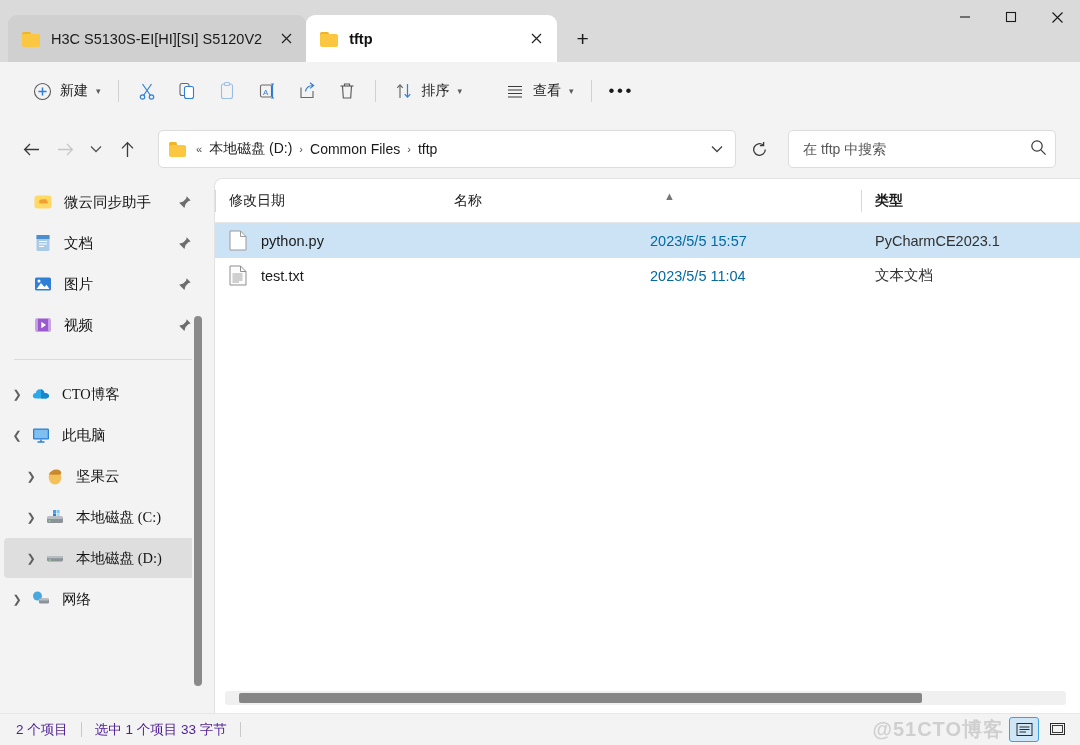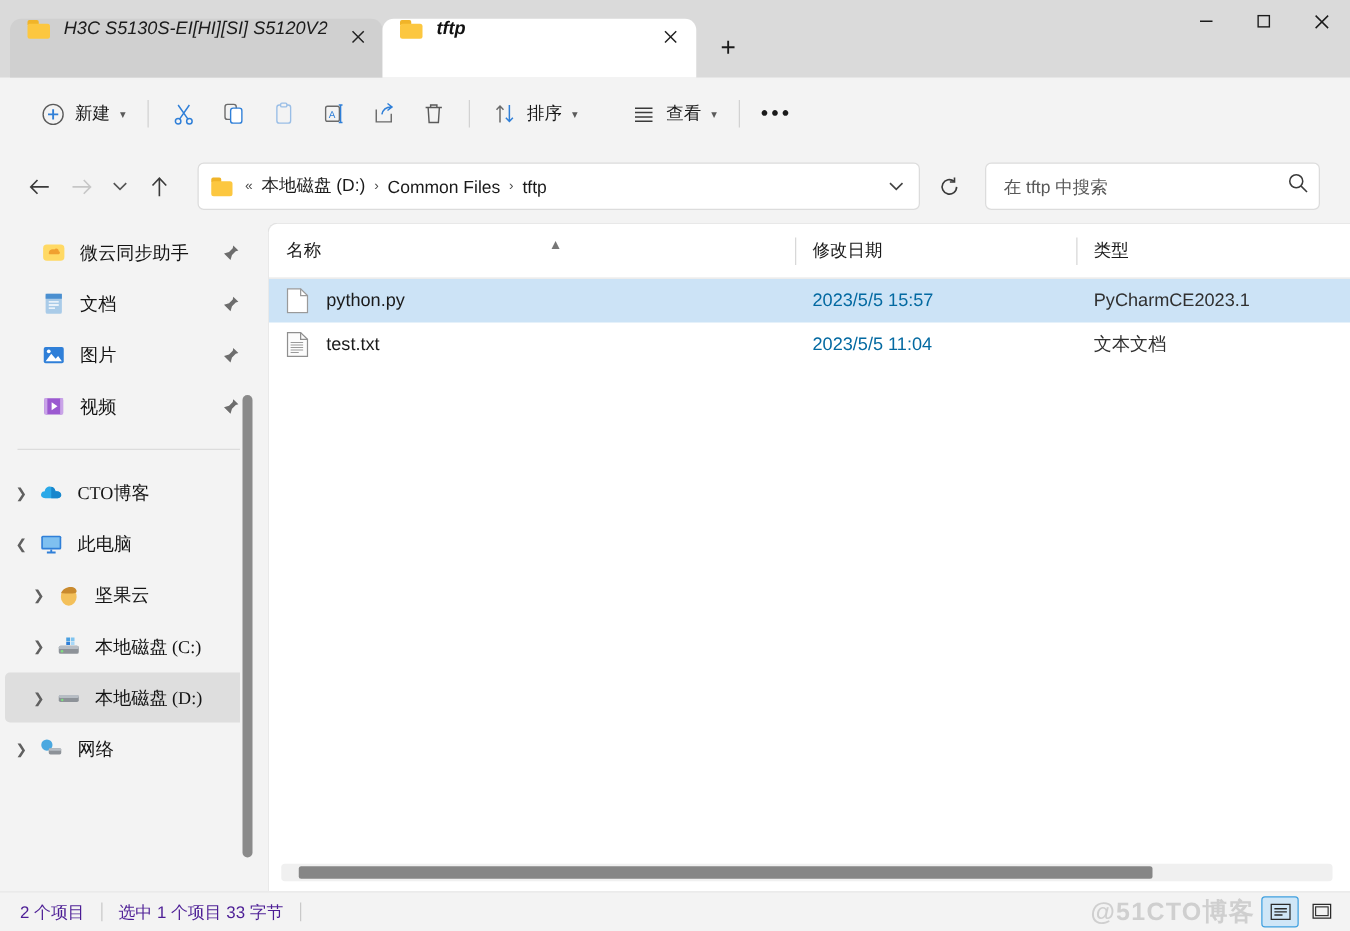--- a/index.html
+++ b/index.html
@@ -21,27 +21,26 @@
     height: 62px;
     background: #dadada;
     display: flex;
     align-items: flex-end;
     position: relative;
     flex: 0 0 62px;
   }
   .tabstrip { display: flex; align-items: flex-end; height: 62px; padding-left: 8px; }
   .tab {
     height: 47px;
-    display: flex; align-items: flex-start;
+    display: flex; align-items: center;
     padding: 0 6px 0 14px;
     border-radius: 9px 9px 0 0;
     position: relative;
     min-width: 140px;
     cursor: default;
-    font-style: italic;
   }
   .tab.inactive { background: #d0d0d0; color: #1b1b1b; }
   .tab.active { background: #ffffff; color: #111111; }
   .tab-folder-icon {
     width: 19px; height: 16px; flex: 0 0 19px;
     position: relative; margin-right: 10px;
   }
   .tab-folder-icon::before {
     content: ""; position: absolute; left: 0; top: 1px;
     width: 9px; height: 4px; border-radius: 1.5px 1.5px 0 0;
@@ -183,21 +182,21 @@
   }
   .col {
     font-size: 14px; color: #1a1a1a; padding-left: 14px;
     height: 26px; display: flex; align-items: center; position: relative;
   }
   .col.has-div::before {
     content: ""; position: absolute; left: 0; top: 2px; bottom: 2px; width: 1px; background: #d8d8d8;
   }
   .col-name { width: 421px; flex: 0 0 421px; }
   .col-date { width: 225px; flex: 0 0 225px; }
-  .col-type { width: 190px; flex: 0 0 190px; }
+  .col-type { width: 190px; flex: 0 0 190px; font-weight: bold; }
   .sort-caret {
     position: absolute; left: 224px; top: 3px;
     font-size: 11px; color: #777; line-height: 1;
   }
   .rows { flex: 1; overflow: hidden; }
   .frow {
     height: 35px; display: flex; align-items: center; cursor: default;
   }
   .frow.selected { background: #cce3f6; }
   .fcell { font-size: 14.5px; color: #1a1a1a; display: flex; align-items: center; }
@@ -602,26 +601,26 @@
 
       </div>
       <div class="sb-scrollbar">
         <div class="sb-thumb" style="top:138px;height:370px"></div>
       </div>
     </div>
 
     <div class="filepane">
 
       <div class="col-headers">
+        <div class="col col-date has-div">
+          <span>修改日期</span>
+        </div>
         <div class="col col-name">
           <span>名称</span>
           <span class="sort-caret">▲</span>
-        </div>
-        <div class="col col-date has-div">
-          <span>修改日期</span>
         </div>
         <div class="col col-type has-div">
           <span>类型</span>
         </div>
       </div>
 
       <div class="rows">
 
         <div class="frow selected">
           <div class="fcell name">

